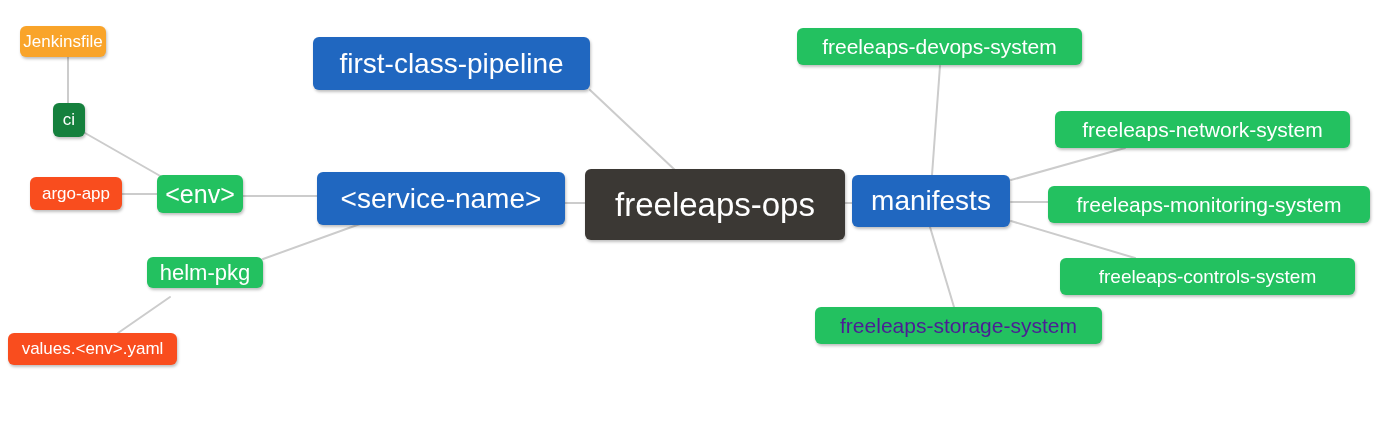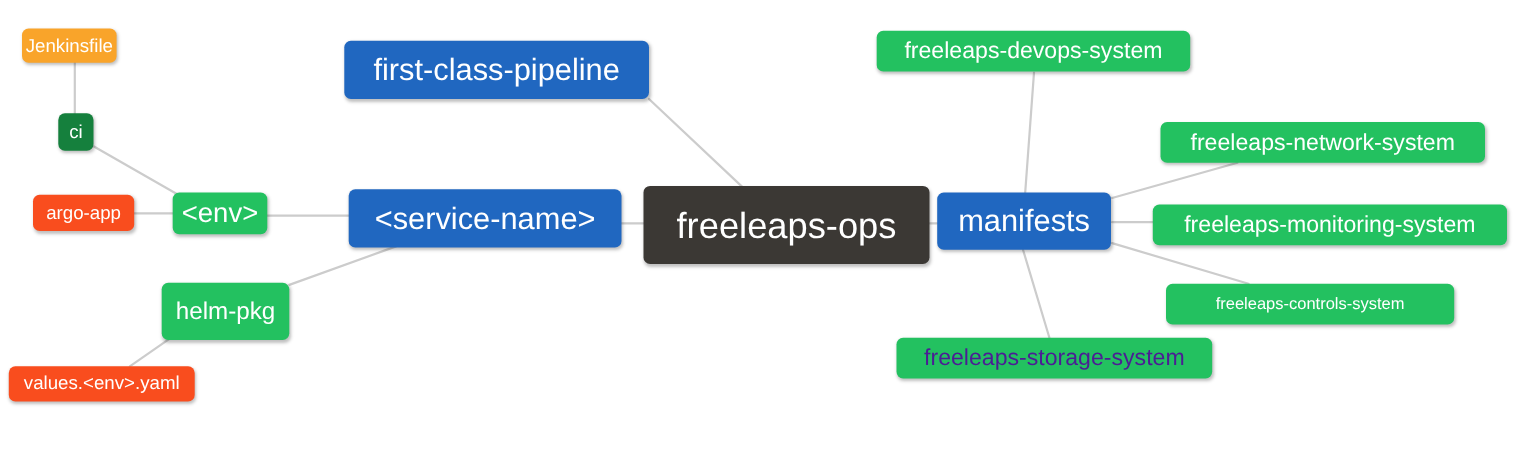--- a/index.html
+++ b/index.html
@@ -51,24 +51,24 @@
       <line x1="1011" y1="180" x2="1125" y2="148" stroke="#cccccc" stroke-width="2" stroke-linecap="round"></line>
       <line x1="1011" y1="202" x2="1048" y2="202" stroke="#cccccc" stroke-width="2" stroke-linecap="round"></line>
       <line x1="1011" y1="221" x2="1135" y2="258" stroke="#cccccc" stroke-width="2" stroke-linecap="round"></line>
       <line x1="930" y1="227" x2="954" y2="307" stroke="#cccccc" stroke-width="2" stroke-linecap="round"></line>
     </svg>
 
 <div class="node" style="left: 20px; top: 26px; width: 86px; height: 31px; font-size: 17px; background: rgb(249, 164, 42); color: rgb(255, 255, 255);">Jenkinsfile</div>
     <div class="node" style="left: 53px; top: 103px; width: 32px; height: 34px; font-size: 17px; background: #15803d; color: rgb(255, 255, 255);">ci</div>
     <div class="node" style="left: 30px; top: 177px; width: 92px; height: 33px; font-size: 17px; background: rgb(249, 77, 30); color: rgb(255, 255, 255);">argo-app</div>
     <div class="node" style="left: 157px; top: 175px; width: 86px; height: 38px; font-size: 25px; background: rgb(35, 193, 96); color: rgb(255, 255, 255);">&lt;env&gt;</div>
-    <div class="node" style="left: 147px; top: 257px; width: 116px; height: 52px; font-size: 22px; background: rgb(35, 193, 96); color: rgb(255, 255, 255);">helm-pkg</div>
+    <div class="node" style="left: 147px; top: 257px; width: 116px; height: 31px; font-size: 22px; background: rgb(35, 193, 96); color: rgb(255, 255, 255);">helm-pkg</div>
     <div class="node" style="left: 8px; top: 333px; width: 169px; height: 32px; font-size: 17px; background: rgb(249, 77, 30); color: rgb(255, 255, 255);">values.&lt;env&gt;.yaml</div>
     <div class="node" style="left: 313px; top: 37px; width: 277px; height: 53px; font-size: 28px; background: rgb(32, 103, 192); color: rgb(255, 255, 255);">first-class-pipeline</div>
     <div class="node" style="left: 317px; top: 172px; width: 248px; height: 53px; font-size: 28px; background: rgb(32, 103, 192); color: rgb(255, 255, 255);">&lt;service-name&gt;</div>
     <div class="node" style="left: 585px; top: 169px; width: 260px; height: 71px; font-size: 33px; background: rgb(59, 56, 52); color: rgb(255, 255, 255);">freeleaps-ops</div>
     <div class="node" style="left: 852px; top: 175px; width: 158px; height: 52px; font-size: 28px; background: rgb(32, 103, 192); color: rgb(255, 255, 255);">manifests</div>
     <div class="node" style="left: 797px; top: 28px; width: 285px; height: 37px; font-size: 21px; background: rgb(35, 193, 96); color: rgb(255, 255, 255);">freeleaps-devops-system</div>
     <div class="node" style="left: 1048px; top: 186px; width: 322px; height: 37px; font-size: 21px; background: rgb(35, 193, 96); color: rgb(255, 255, 255);">freeleaps-monitoring-system</div>
     <div class="node" style="left: 1055px; top: 111px; width: 295px; height: 37px; font-size: 21px; background: rgb(35, 193, 96); color: rgb(255, 255, 255);">freeleaps-network-system</div>
-    <div class="node" style="left: 1060px; top: 258px; width: 262px; height: 37px; font-size: 15px; background: rgb(35, 193, 96); color: rgb(255, 255, 255);">freeleaps-controls-system</div>
+    <div class="node" style="left: 1060px; top: 258px; width: 295px; height: 37px; font-size: 19px; background: rgb(35, 193, 96); color: rgb(255, 255, 255);">freeleaps-controls-system</div>
     <div class="node" style="left: 815px; top: 307px; width: 287px; height: 37px; font-size: 21px; background: rgb(35, 193, 96); color: #4c1d95;">freeleaps-storage-system</div>
   </div>
 
 </body></html>

